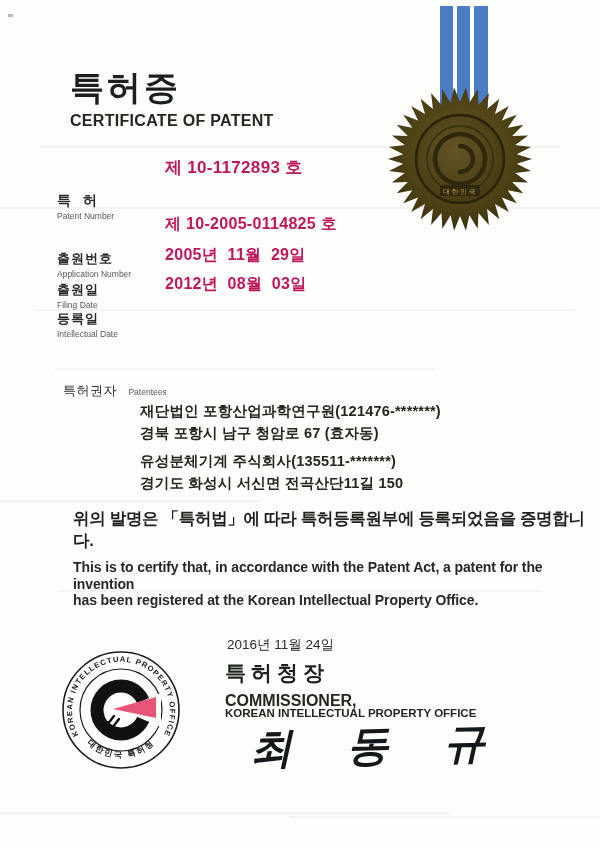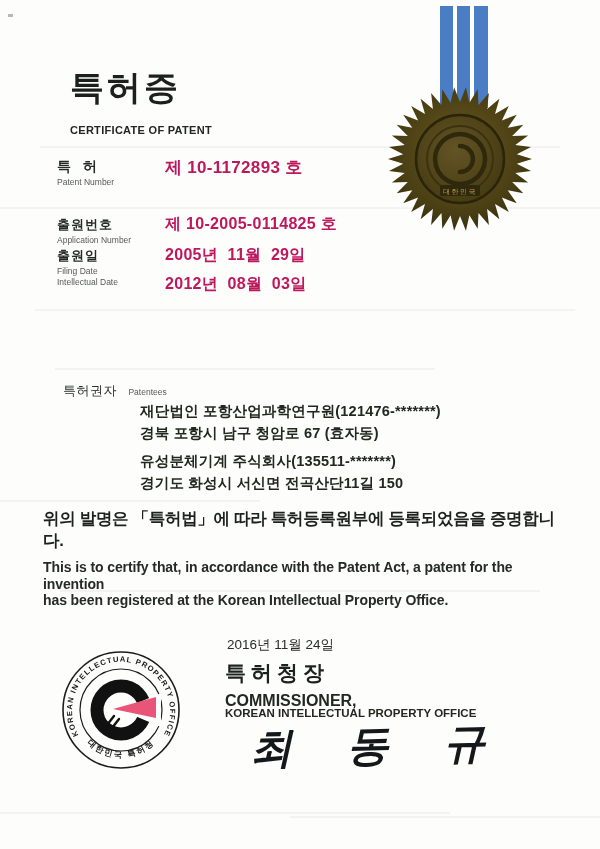--- a/index.html
+++ b/index.html
@@ -5,46 +5,46 @@
   html,body{margin:0;padding:0;background:#e8e8e8;}
   #page{position:relative;width:600px;height:849px;background:#fdfdfc;overflow:hidden;
         font-family:"Liberation Sans",sans-serif;color:#23271f;}
   
   .streak{position:absolute;height:2px;background:#ecebe7;opacity:.55;}
   .speck{position:absolute;width:5px;height:3px;background:#8a8a86;opacity:.6;}
 
   
   .title-block{position:absolute;left:70px;top:70px;}
   .title-ko{font-size:34px;font-weight:700;letter-spacing:3px;color:#1c201c;line-height:1.05;}
-  .title-en{font-size:11px;font-weight:700;letter-spacing:.3px;margin-top:18px;color:#23271f;}
+  .title-en{font-size:16px;font-weight:700;letter-spacing:.3px;margin-top:6px;color:#23271f;}
 
   
   .ribbon-stripe{position:absolute;top:6px;height:102px;background:#4b7dc5;}
   .rs1{left:440px;width:13px;} .rs2{left:457px;width:13px;} .rs3{left:474px;width:14px;}
   .medal-svg{position:absolute;left:385px;top:84px;}
 
   
   .row{position:absolute;left:57px;width:480px;}
-  .row-label .lko{font-size:13px;font-weight:700;color:#262a24;letter-spacing:1px;}
+  .row-label .lko{font-size:13px;font-weight:700;color:#262a24;letter-spacing:1px;margin-top:34px;}
   .row-label .len{font-size:8.5px;color:#565b53;margin-top:1px;}
   .row-value{position:absolute;left:108px;top:-2px;font-size:16px;font-weight:700;color:#be185d;letter-spacing:.3px;}
   .r1 .row-value{font-size:17px;}
   .r1 .lko{font-size:14px;letter-spacing:4px;}
   .pre{white-space:pre;}
 
   
   .sec{position:absolute;}
   .sec-lko{font-size:11.5px;color:#2b2f29;letter-spacing:.5px;display:inline-block;}
   .sec-len{font-size:8.5px;color:#565b53;display:inline-block;margin-left:7px;}
   .invention-title{font-size:15px;font-weight:700;color:#20241e;margin-top:7px;letter-spacing:.2px;}
   .pat-label .sec-lko{font-size:13px;}
   .pat-entry{position:absolute;left:140px;font-size:14.5px;font-weight:700;color:#23281f;line-height:22px;letter-spacing:.2px;}
 
   
-  .statement{position:absolute;left:43px;top:508px;width:525px;}
+  .statement{position:absolute;left:73px;top:508px;width:525px;}
   .st-ko{font-size:16.5px;font-weight:700;color:#1d211c;letter-spacing:-.3px;}
   .st-en{font-size:14px;font-weight:700;color:#262a24;margin-top:7px;line-height:16.5px;letter-spacing:-.1px;}
 
   
   .issue-date{position:absolute;left:227px;top:636px;font-size:13.5px;color:#2a2e28;}
   .comm-ko{position:absolute;left:225px;top:659px;font-size:21px;font-weight:700;letter-spacing:5px;color:#1d211c;}
   .comm-en1{position:absolute;left:225px;top:692px;font-size:16px;font-weight:700;color:#23271f;}
   .comm-en2{position:absolute;left:225px;top:707px;font-size:11.5px;font-weight:700;color:#23271f;}
   .signature{position:absolute;left:250px;top:718px;font-family:"DejaVu Serif",serif;font-style:italic;
              font-size:42px;font-weight:700;letter-spacing:20px;color:#15181a;transform:rotate(-1.5deg);}
@@ -112,20 +112,21 @@
   <div class="row" style="top:247px;">
     <div class="row-label">
       <div class="lko">출원일</div>
       <div class="len">Filing Date</div>
     </div>
     <div class="row-value pre">2005년  11월  29일</div>
   </div>
 
   <div class="row" style="top:276px;">
     <div class="row-label">
+      <div class="lko">등록일</div>
       <div class="len">Intellectual Date</div>
     </div>
     <div class="row-value pre">2012년  08월  03일</div>
   </div>
 
 
   <div class="sec pat-label" style="left:63px;top:381px;text-align:center;">
     <span class="sec-lko">특허권자</span>
     <span class="sec-len">Patentees</span>
   </div>

